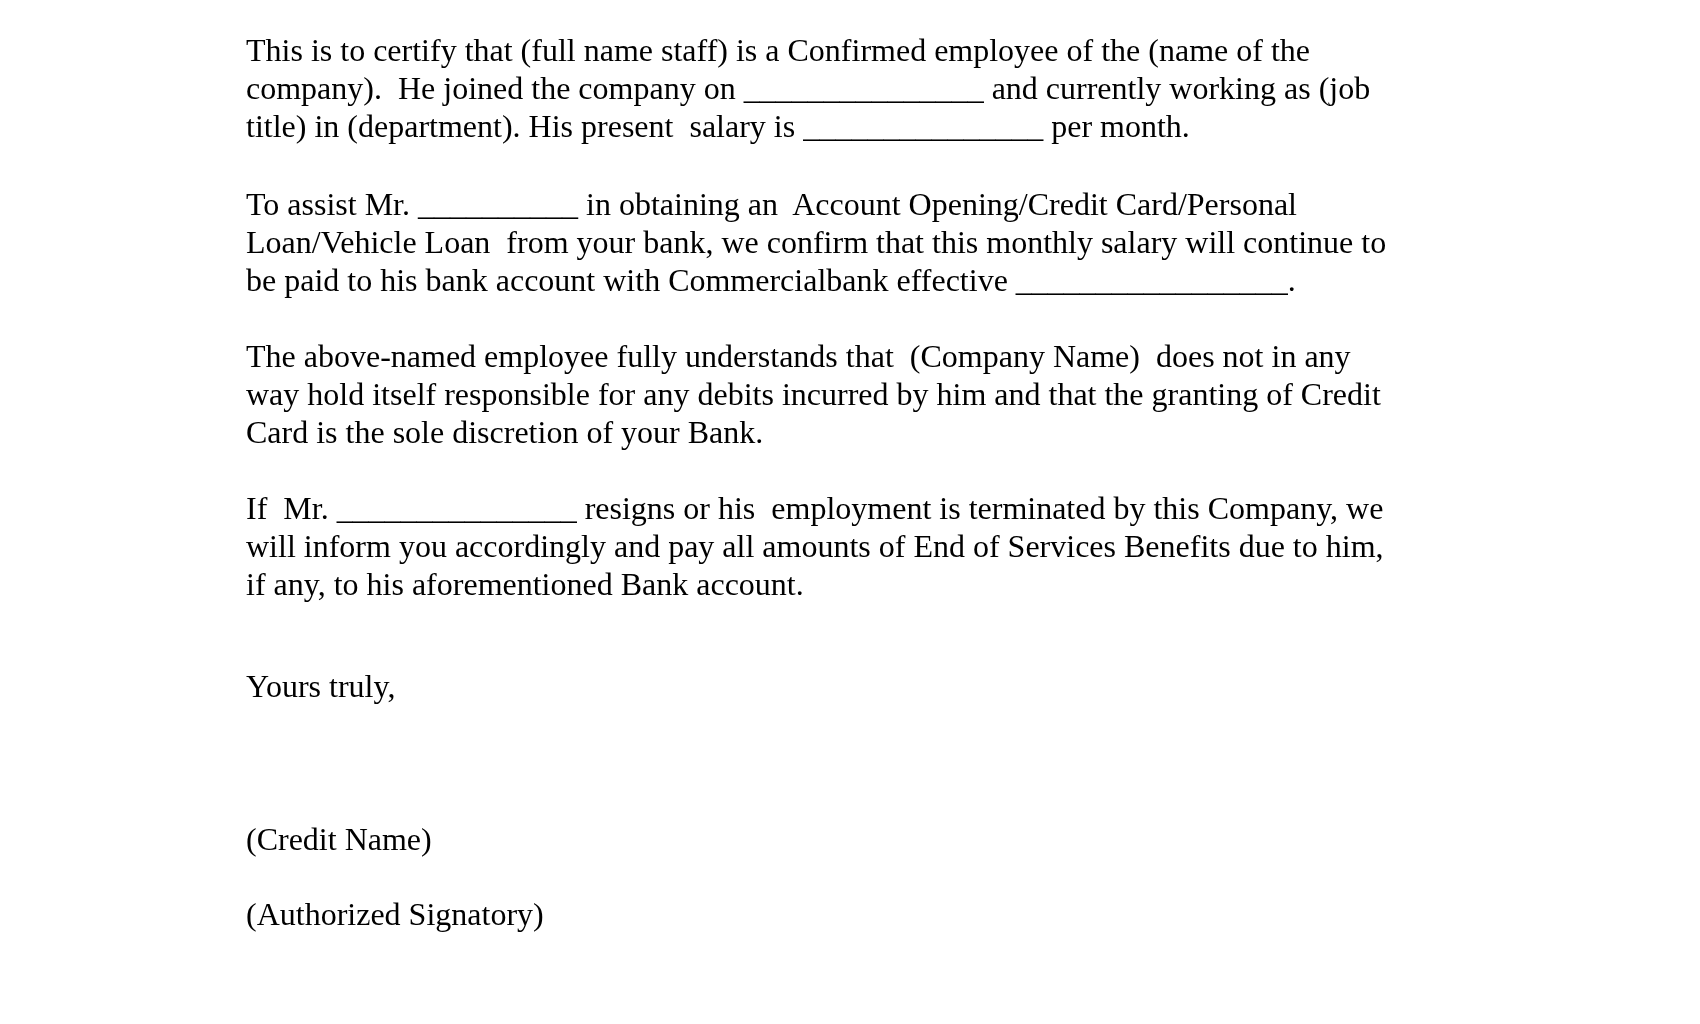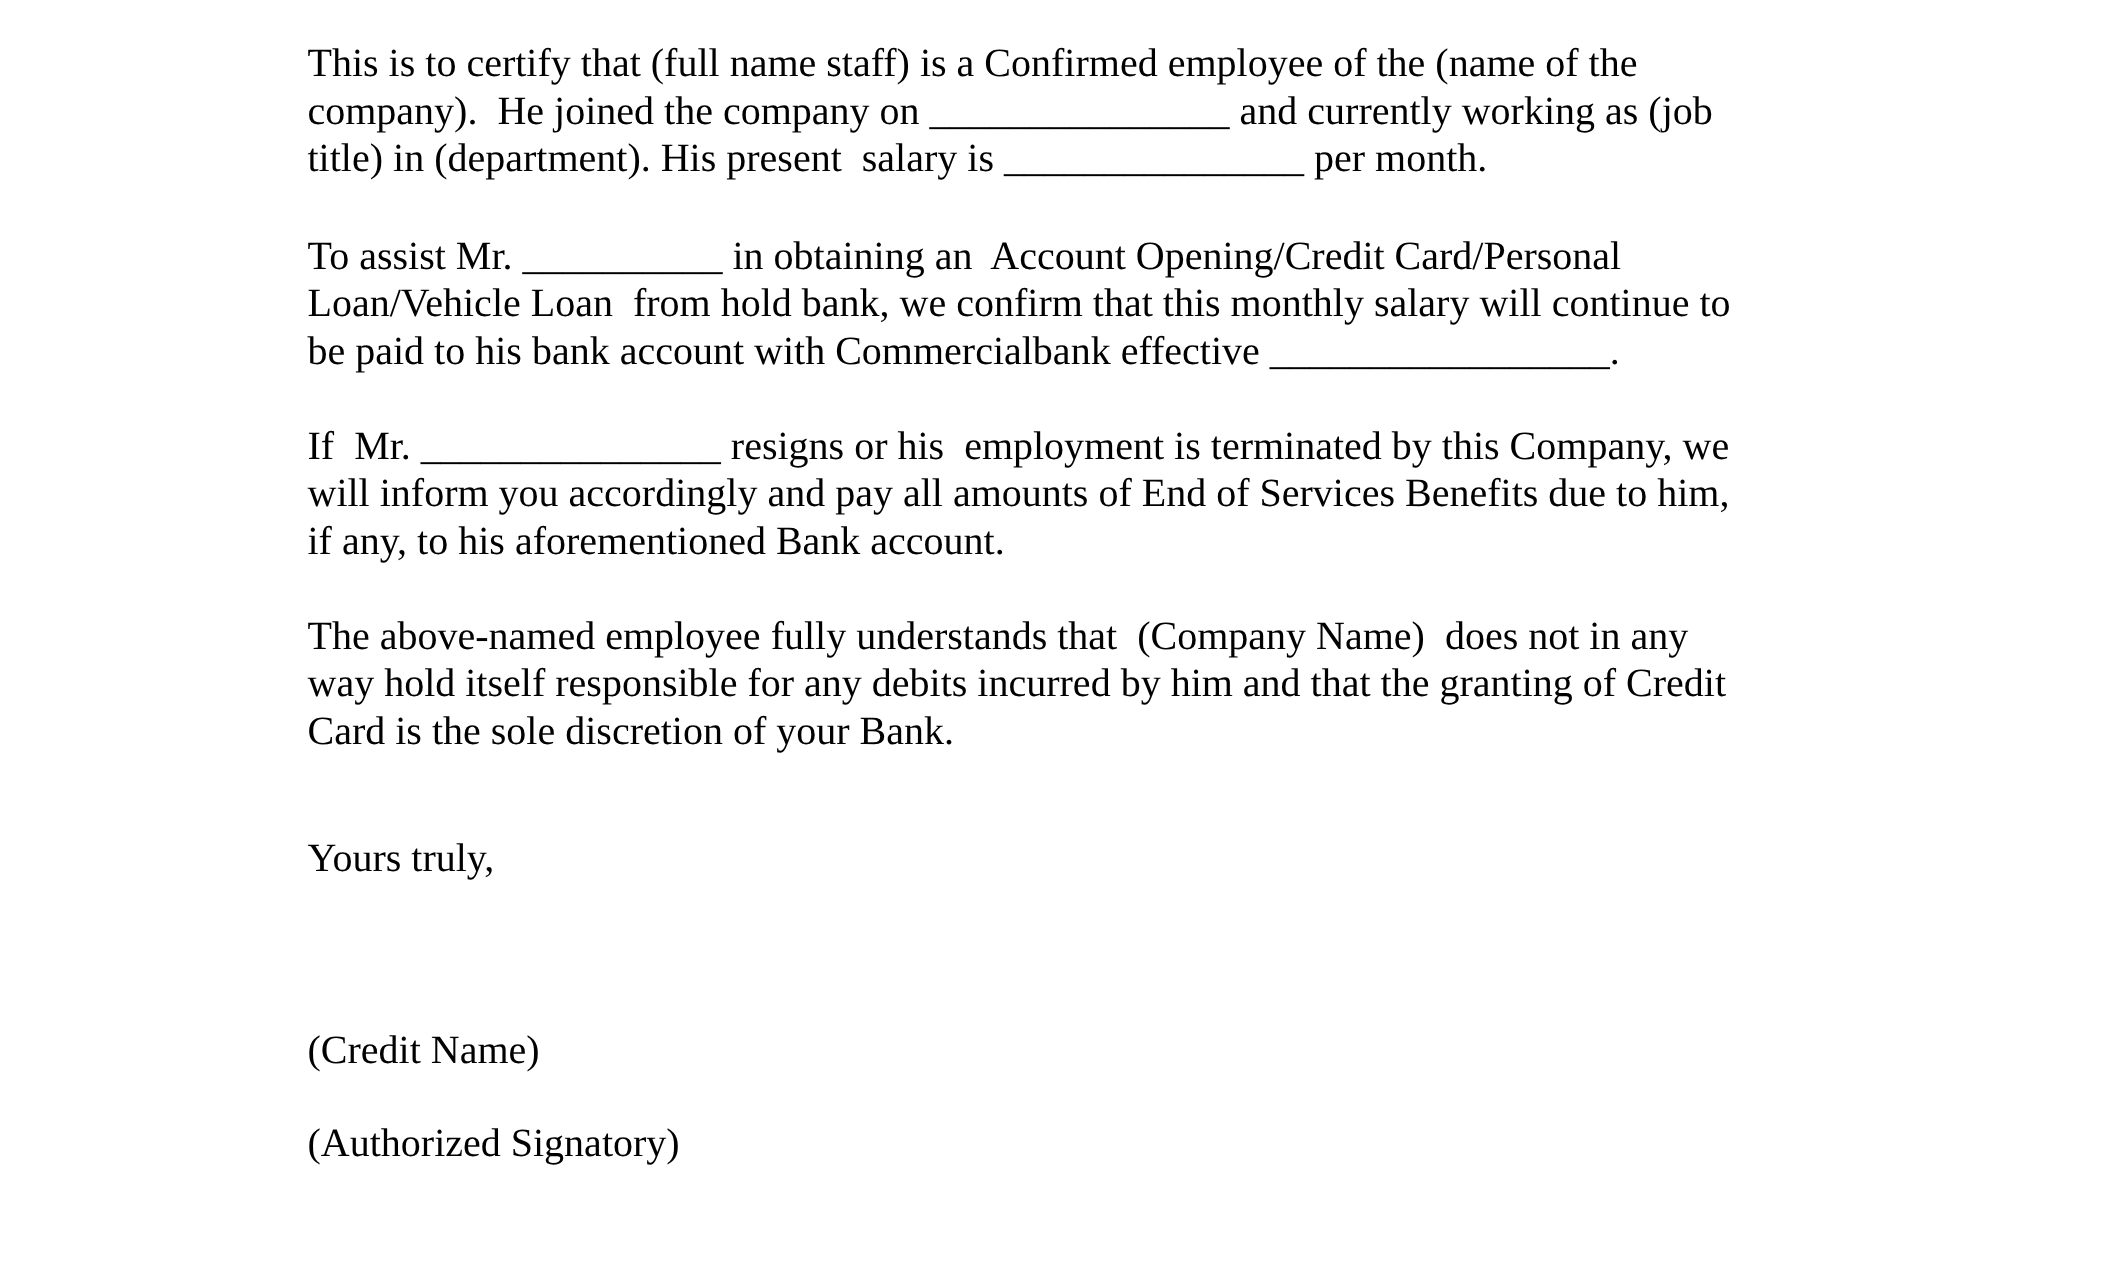--- a/index.html
+++ b/index.html
@@ -33,30 +33,30 @@
 </head>
 <body>
 
 <div class="page">
 
   <div class="para">This is to certify that (full name staff) is a Confirmed employee of the (name of the
 company).  He joined the company on _______________ and currently working as (job
 title) in (department). His present  salary is _______________ per month.</div>
 
   <div class="para gap-p2">To assist Mr. __________ in obtaining an  Account Opening/Credit Card/Personal
-Loan/Vehicle Loan  from hold bank, we confirm that this monthly salary will continue to
+Loan/Vehicle Loan  from your bank, we confirm that this monthly salary will continue to
 be paid to his bank account with Commercialbank effective _________________.</div>
+
+  <div class="para gap-p4">The above-named employee fully understands that  (Company Name)  does not in any
+way hold itself responsible for any debits incurred by him and that the granting of Credit
+Card is the sole discretion of your Bank.</div>
 
   <div class="para gap-p3">If  Mr. _______________ resigns or his  employment is terminated by this Company, we
 will inform you accordingly and pay all amounts of End of Services Benefits due to him,
 if any, to his aforementioned Bank account.</div>
-
-  <div class="para gap-p4">The above-named employee fully understands that  (Company Name)  does not in any
-way hold itself responsible for any debits incurred by him and that the granting of Credit
-Card is the sole discretion of your Bank.</div>
 
   <div class="line gap-closing">Yours truly,</div>
 
   <div class="line gap-company">(Credit Name)</div>
 
   <div class="line gap-signatory">(Authorized Signatory)</div>
 
 </div>
 
 </body></html>

